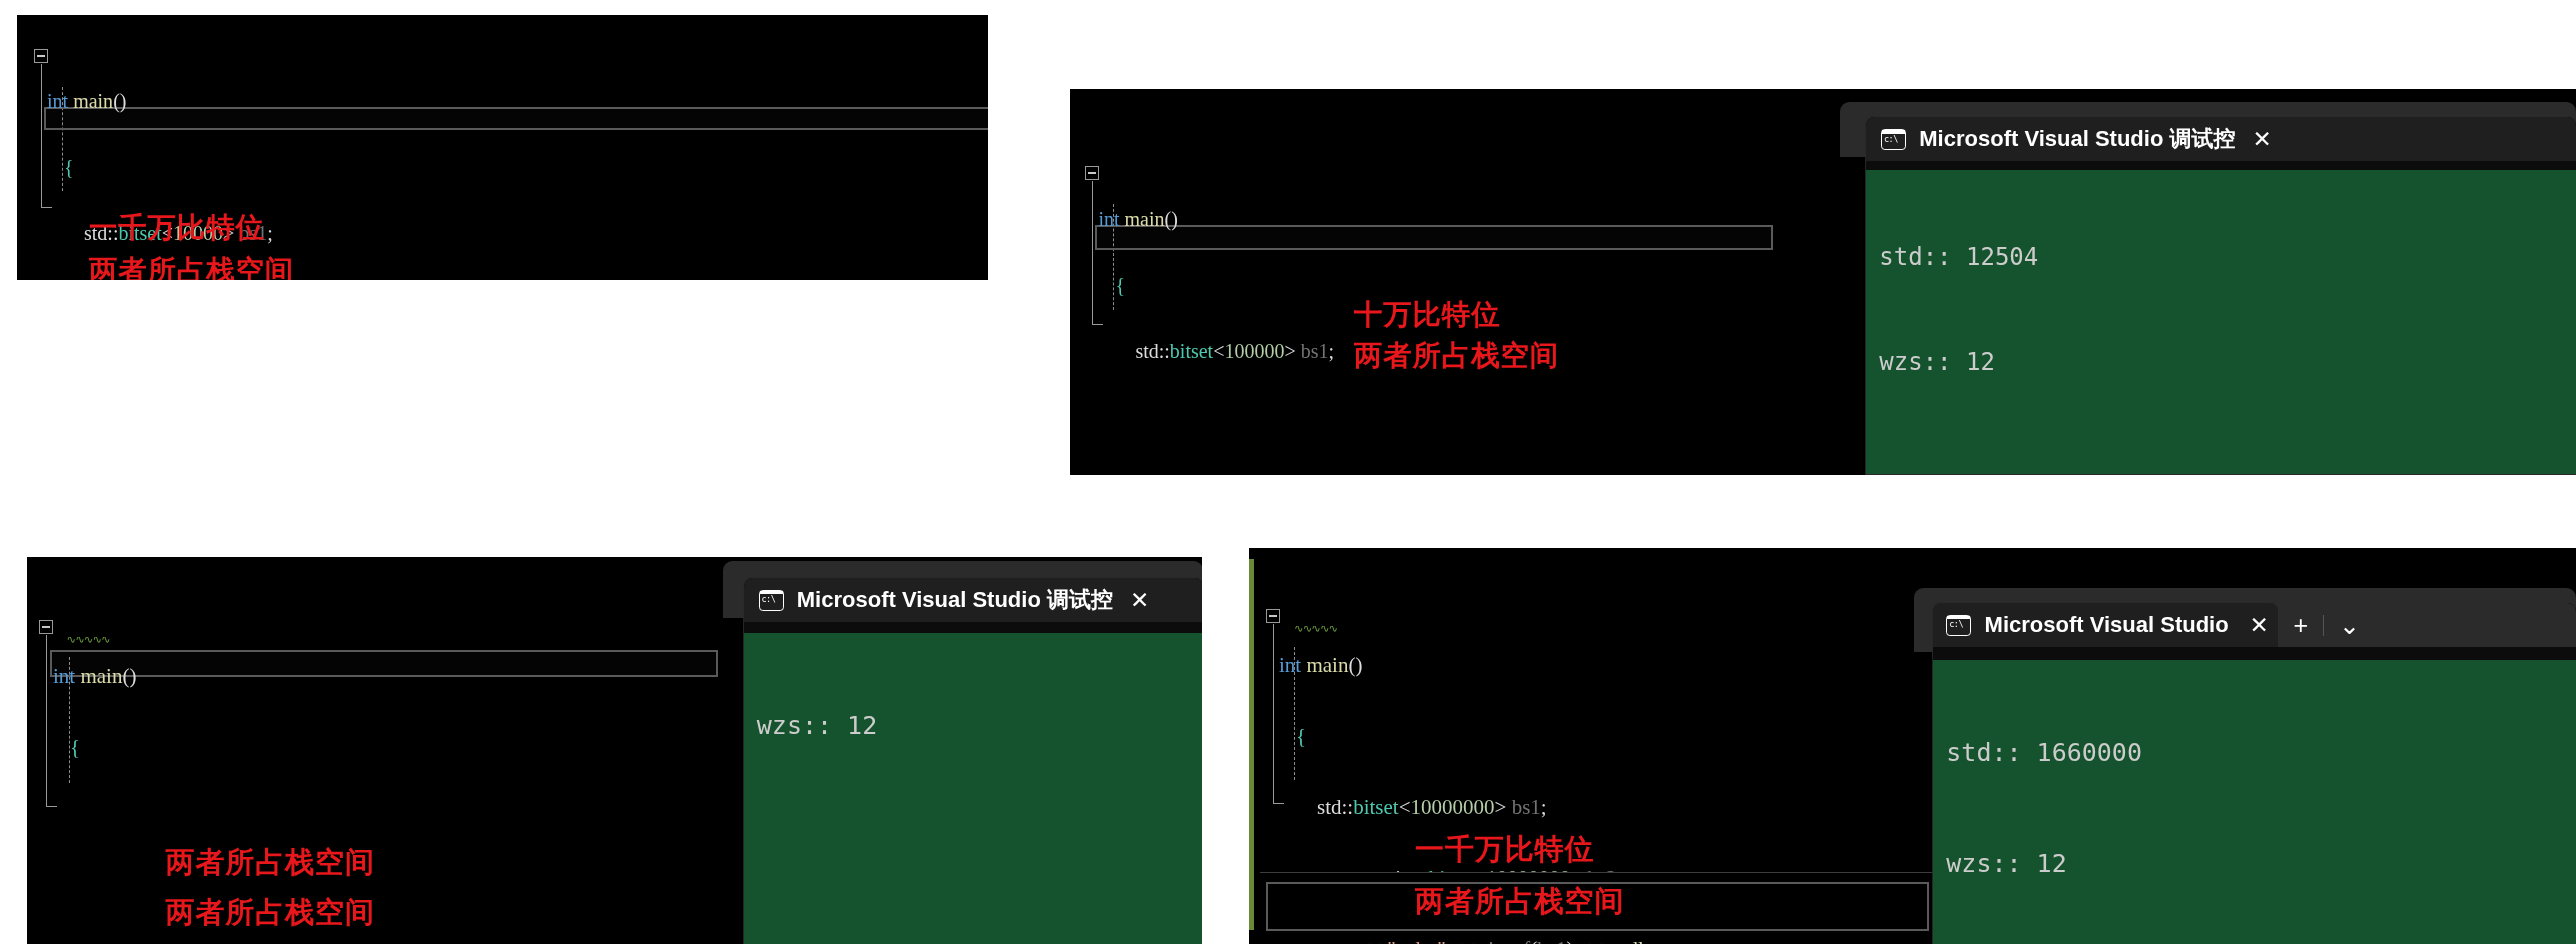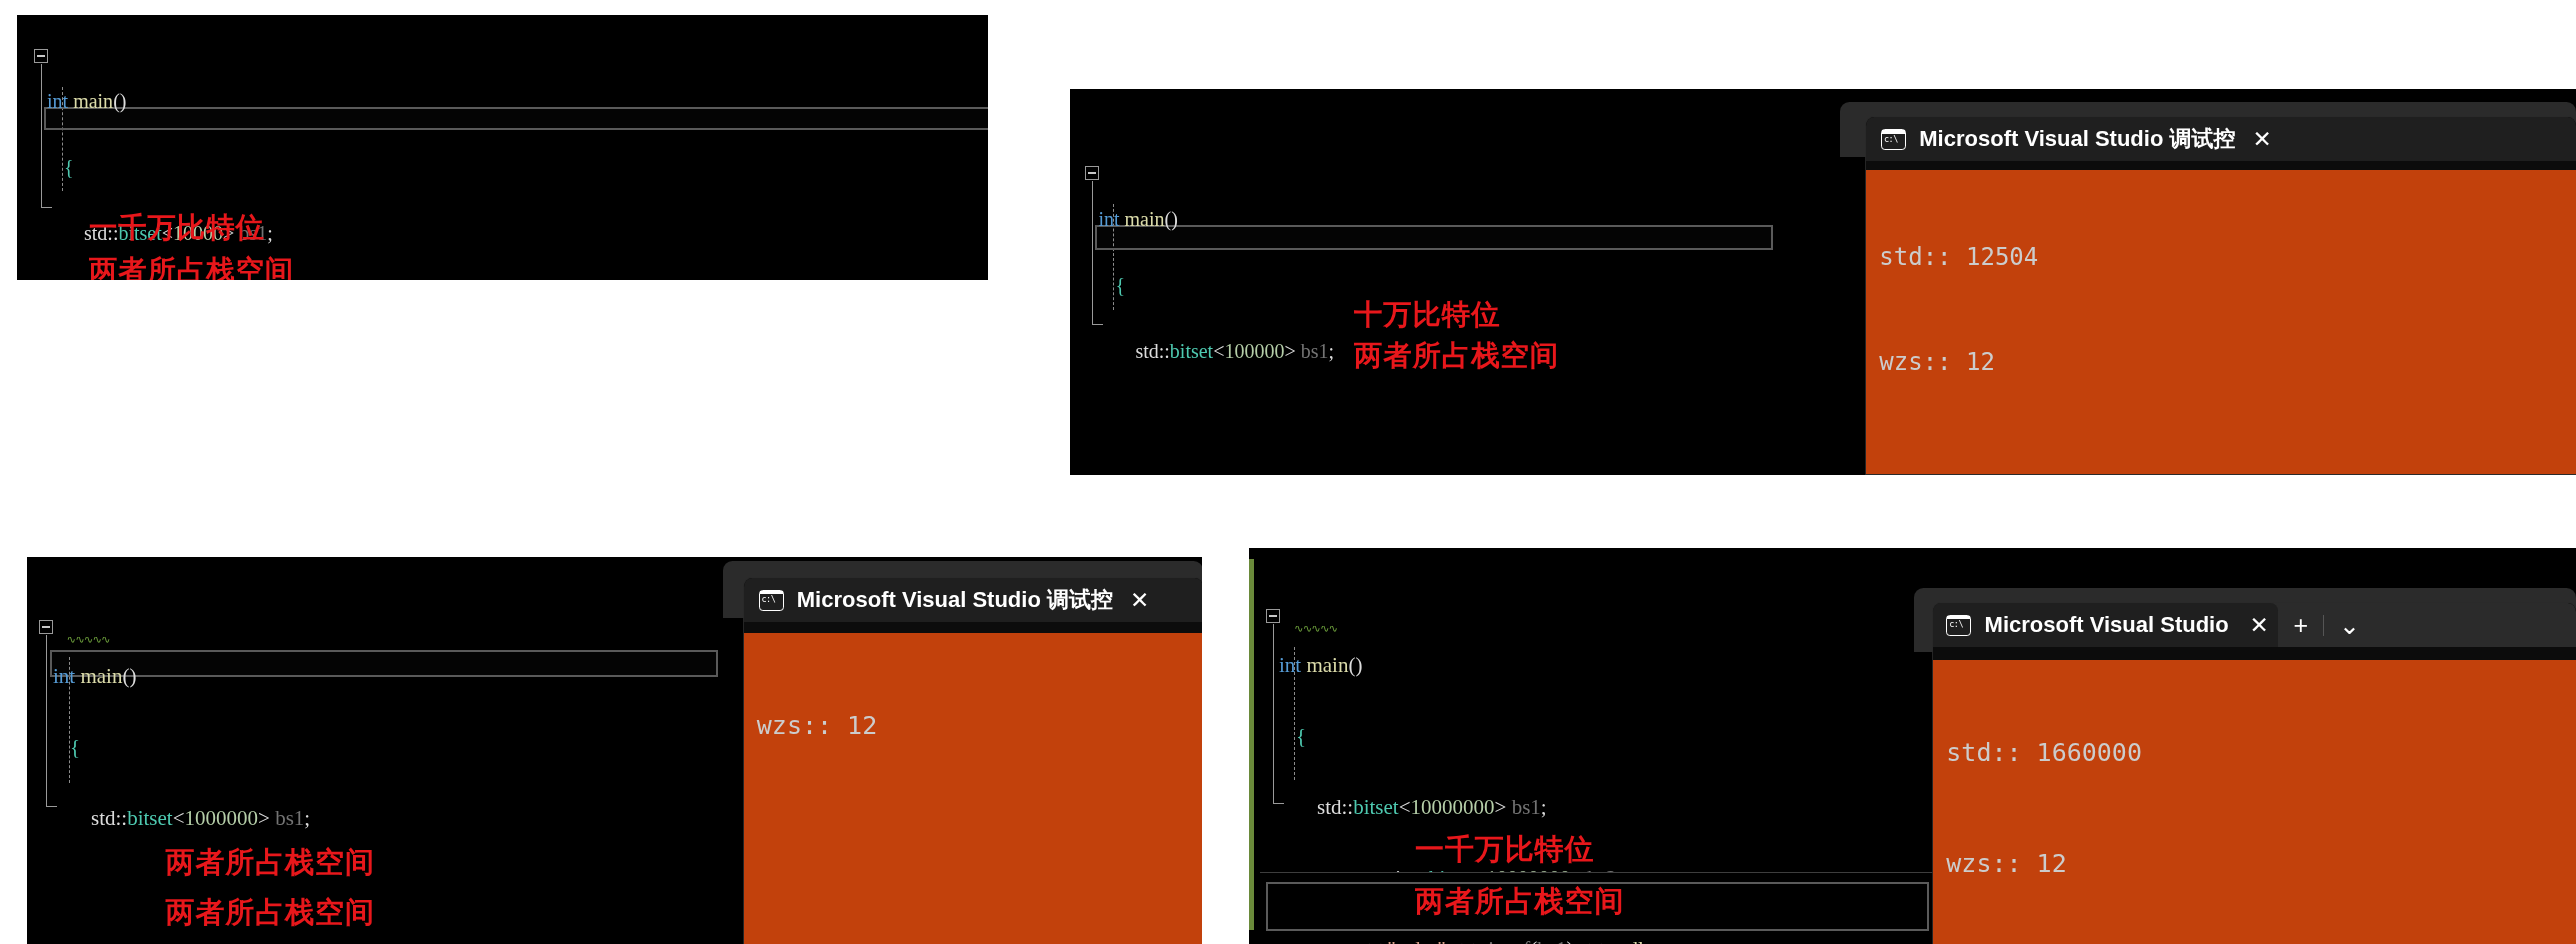--- a/index.html
+++ b/index.html
@@ -225,21 +225,21 @@
   .tab-sep {
     width: 0.9px;
     height: 21px;
     background: #555;
     flex: none;
   }
 
   .console-body {
     position: absolute;
     left: 0; right: 0;
-    background: #c2410c;
+    background: #14532d;
     color: #cccccc;
     font-family: "DejaVu Sans Mono", "Liberation Mono", monospace;
     white-space: pre;
     overflow: hidden;
   }
   .console-line {
     display: block;
     white-space: pre;
   }
 
@@ -346,21 +346,20 @@
       <div class="guide-solid" style="left:19px; top:78px; height:172px;"></div>
       <div class="guide-solid-foot" style="left:19px; top:249px; width:11.4px;"></div>
       <div class="guide-dash" style="left:42px; top:100px; height:126px;"></div>
       <div class="squiggle" style="left:40px; top:80px; width:55px;">∿∿∿∿∿</div>
 
       <div class="sel-rect" style="left:23px; top:93px; width:668px; height:26.5px;"></div>
 
       <div class="code-area" style="left:26.5px; top:59px; font-size:21px;">
         <span class="code-line" style="padding-left:0px;"><span class="t-kw">int</span> <span class="t-fn">main</span><span class="t-punc">()</span></span>
         <span class="code-line" style="padding-left:17px;"><span class="t-type">{</span></span>
-        <span class="code-line" style="padding-left:17px;">    <span class="t-plain">std::</span><span class="t-type">bitset</span><span class="t-plain">&lt;</span><span class="t-num">1000000</span><span class="t-plain">&gt; </span><span class="t-var">bs1</span><span class="t-punc">;</span></span>
         
         
         
         
       </div>
 
       <div class="annot" style="left:139px; top:286px; font-size:29px;">两者所占栈空间</div>
       <div class="annot" style="left:139px; top:336px; font-size:29px;">两者所占栈空间</div>
     </div>
 

